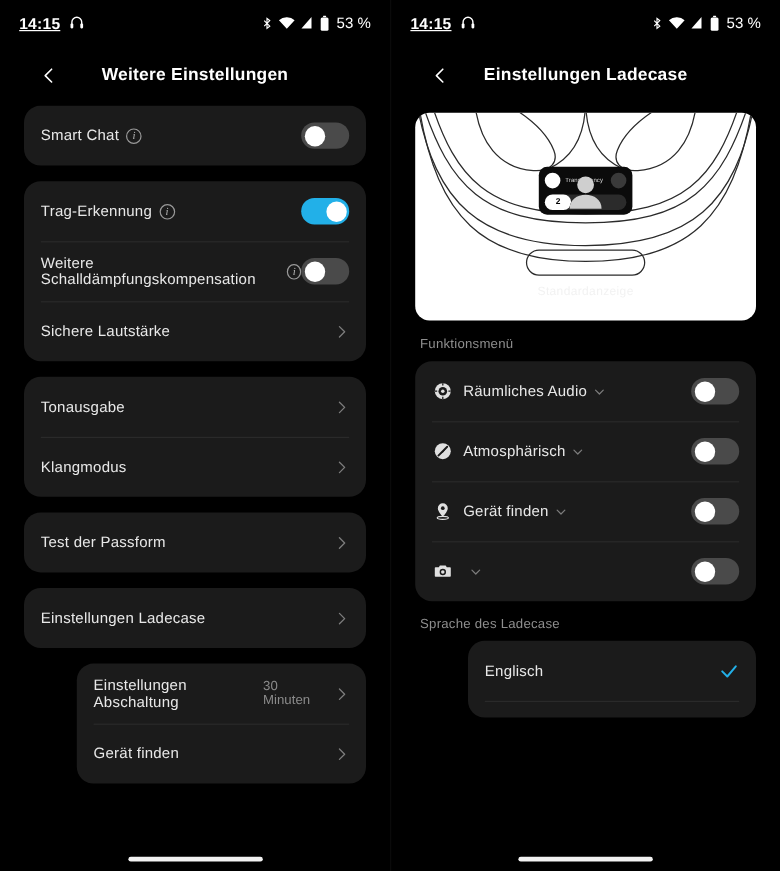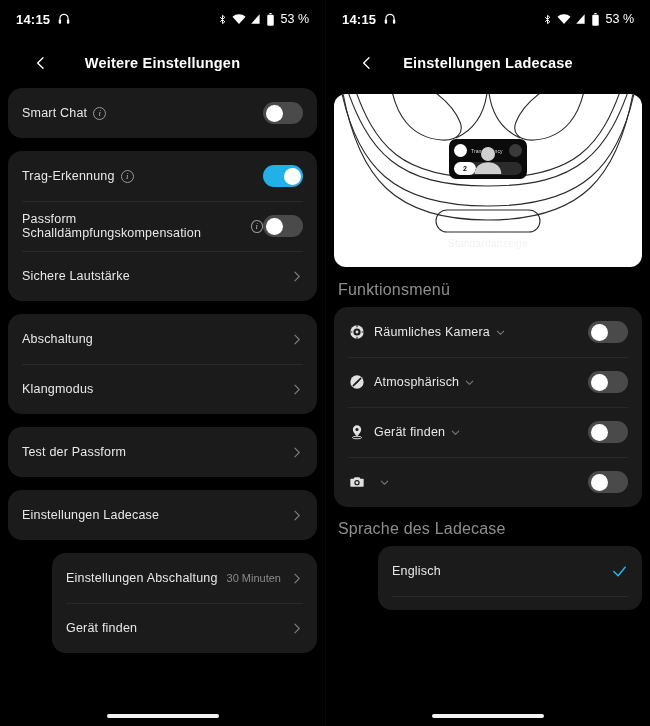--- a/index.html
+++ b/index.html
@@ -16,40 +16,40 @@
     overflow: hidden;
   }
   .phone.right { border-left: 1px solid #0a0a0a; }
 
   
   .statusbar {
     height: 38px; display: flex; align-items: center;
     padding: 0 16px; color: #fff;
   }
   .sb-left { display: flex; align-items: center; gap: 7px; }
-  .sb-time { font-size: 13px; font-weight: 600; letter-spacing: .2px; }
+  .sb-time { font-size: 13px; font-weight: 600; letter-spacing: .2px; text-decoration: underline; }
   .sb-right { margin-left: auto; display: flex; align-items: center; gap: 4px; }
   .sb-pct { font-size: 12.5px; font-weight: 400; margin-left: 2px; }
   .ico { display: inline-flex; align-items: center; justify-content: center; }
 
   
   .header {
     height: 50px; display: flex; align-items: center;
     position: relative; padding: 0 28px;
   }
   .back { width: 26px; height: 26px; display: flex; align-items: center;
           justify-content: center; cursor: pointer; }
   .title {
     position: absolute; left: 0; right: 0; text-align: center;
     color: #fff; font-size: 14.5px; font-weight: 600; letter-spacing: .2px;
     pointer-events: none;
   }
 
   
-  .scroll { height: calc(726px - 88px); overflow: hidden; padding: 0 8px; }
+  .scroll { height: calc(726px - 88px); overflow: hidden; padding: 0 20px; }
   .card {
     background: #1b1b1b; border-radius: 14px; margin-bottom: 13px;
     overflow: hidden;
   }
   .row {
     display: flex; align-items: center; min-height: 50px;
     padding: 0 14px; position: relative; cursor: pointer;
   }
   .row + .row::before {
     content: ""; position: absolute; left: 14px; right: 14px; top: 0;
@@ -113,21 +113,21 @@
   .cs-pill {
     width: 22px; height: 13px; border-radius: 7px; background: #fff;
     color: #000; font-size: 7px; font-weight: 700;
     display: flex; align-items: center; justify-content: center;
   }
   .watermark {
     position: absolute; left: 0; right: 0; bottom: 18px; text-align: center;
     color: #f2f2f2; font-size: 10px; letter-spacing: .3px;
   }
   .sectionLabel {
-    color: #8e8e8e; font-size: 16px; letter-spacing: .2px;
+    color: #8e8e8e; font-size: 11px; letter-spacing: .2px;
     margin: 4px 0 8px 4px;
   }
   .rowIcon {
     width: 17px; height: 17px; margin-right: 9px; flex: none;
     display: flex; align-items: center; justify-content: center;
   }
   .check { margin-left: auto; width: 17px; height: 17px; }
 
   .homebar {
     position: absolute; bottom: 8px; left: 50%; transform: translateX(-50%);
@@ -202,39 +202,39 @@
 
       <div class="card">
         <div class="row">
           <span class="label">Trag-Erkennung</span>
           <span class="infoico">i</span>
           <span class="toggle on">
               <span class="knob"></span>
             </span>
         </div>
         <div class="row">
-          <span class="label">Passform Schalldämpfungskompensation</span>
+          <span class="label">Weitere Schalldämpfungskompensation</span>
           <span class="infoico">i</span>
           <span class="toggle">
               <span class="knob"></span>
             </span>
         </div>
         <div class="row">
           <span class="label">Sichere Lautstärke</span>
           <span class="chev-r ico">
             <svg width="13" height="13" viewBox="0 0 24 24" fill="none" stroke="#b9b9b9" stroke-width="2" stroke-linecap="round" stroke-linejoin="round">
                 <polyline points="9 4 17 12 9 20"></polyline>
               </svg>
           </span>
         </div>
       </div>
 
       <div class="card">
         <div class="row">
-          <span class="label">Abschaltung</span>
+          <span class="label">Tonausgabe</span>
           <span class="chev-r ico">
             <svg width="13" height="13" viewBox="0 0 24 24" fill="none" stroke="#b9b9b9" stroke-width="2" stroke-linecap="round" stroke-linejoin="round">
                 <polyline points="9 4 17 12 9 20"></polyline>
               </svg>
           </span>
         </div>
         <div class="row">
           <span class="label">Klangmodus</span>
           <span class="chev-r ico">
             <svg width="13" height="13" viewBox="0 0 24 24" fill="none" stroke="#b9b9b9" stroke-width="2" stroke-linecap="round" stroke-linejoin="round">
@@ -382,21 +382,21 @@
 
         <div class="row">
           <span class="rowIcon">
             <svg width="16" height="16" viewBox="0 0 24 24" fill="#e0e0e0">
                 <circle cx="12" cy="12" r="10"></circle>
                 <circle cx="12" cy="12" r="5.4" fill="#1b1b1b"></circle>
                 <circle cx="12" cy="12" r="2.2" fill="#e0e0e0"></circle>
                 <path d="M12 2v3M12 19v3M2 12h3M19 12h3" stroke="#1b1b1b" stroke-width="1.6"></path>
               </svg>
           </span>
-          <span class="label">Räumliches Kamera</span>
+          <span class="label">Räumliches Audio</span>
           <span class="chev-d ico">
             <svg width="11" height="11" viewBox="0 0 24 24" fill="none" stroke="#b9b9b9" stroke-width="2.2" stroke-linecap="round" stroke-linejoin="round">
                 <polyline points="5 9 12 16 19 9"></polyline>
               </svg>
           </span>
           <span class="toggle">
               <span class="knob"></span>
             </span>
         </div>
 

